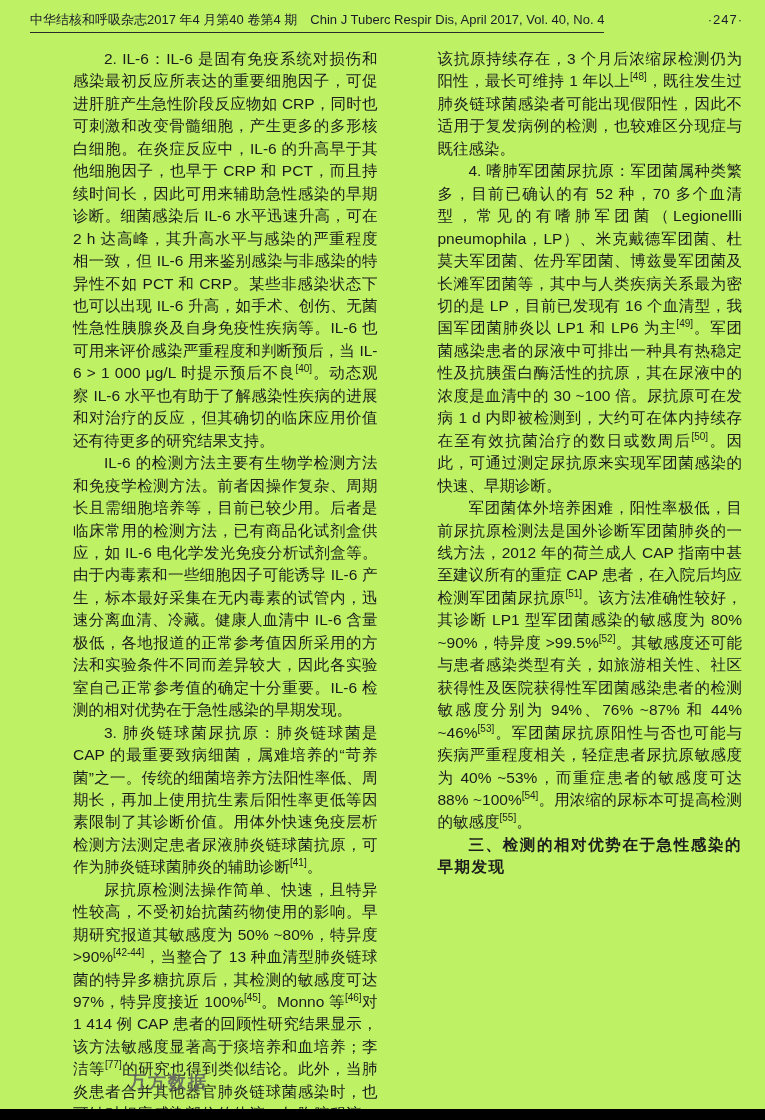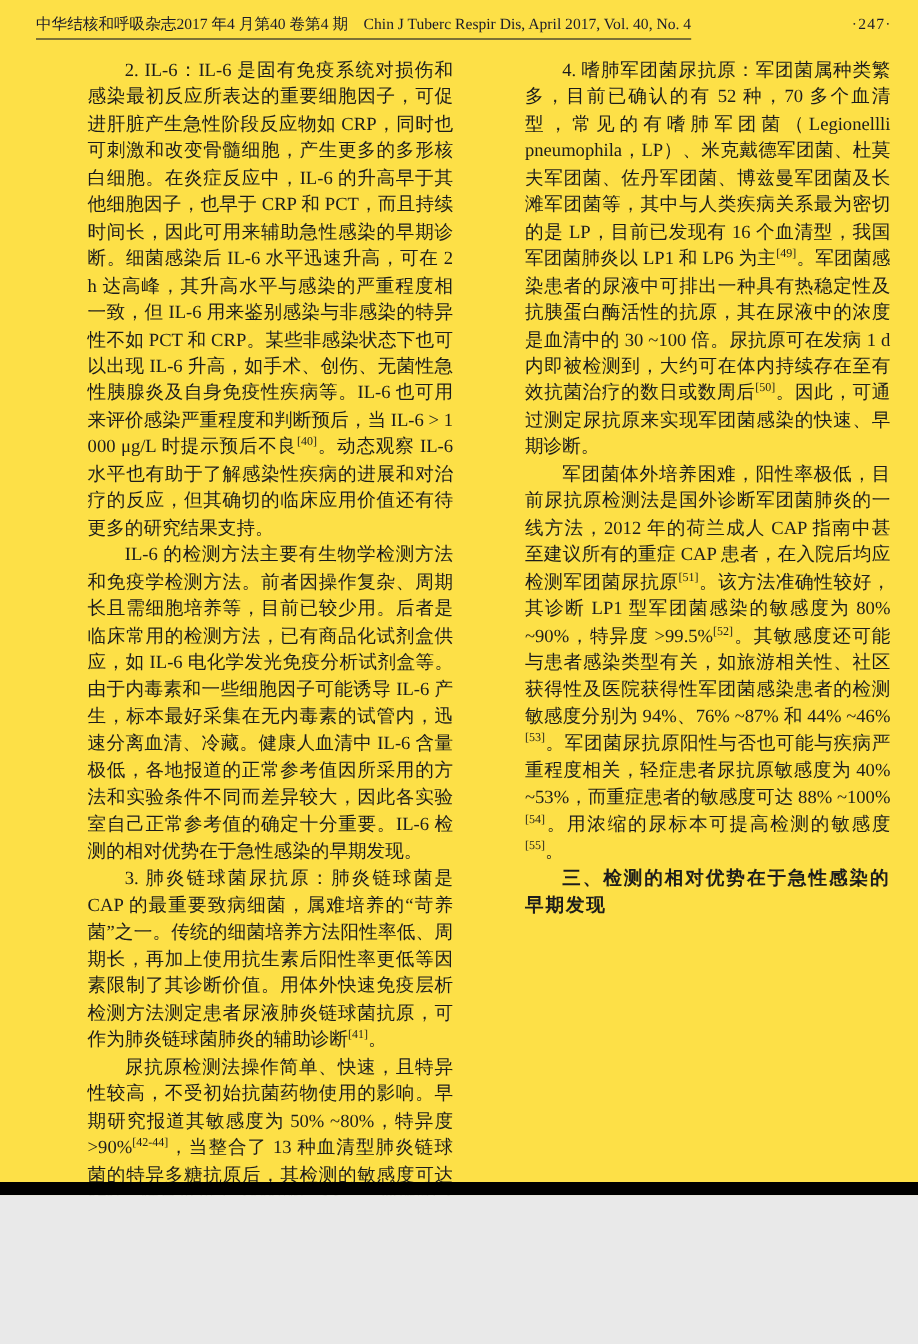--- a/index.html
+++ b/index.html
@@ -3,24 +3,24 @@
 <meta charset="utf-8">
 <style>
   html, body {
     margin: 0;
     padding: 0;
     background: #e9e9e9;
   }
   .page {
     position: relative;
     width: 765px;
-    height: 996px;
-    background: #fde047;
+    height: 1120px;
+    background: #bef264;
     overflow: hidden;
-    font-family: Liberation Serif, serif;
+    font-family: Liberation Sans, sans-serif;
     color: #1c1c1c;
     box-sizing: border-box;
   }
   .header {
     display: flex;
     justify-content: space-between;
     align-items: baseline;
     padding: 11px 22px 0 30px;
     font-size: 13px;
     color: #1b1b2a;
@@ -90,20 +90,21 @@
   </div>
 
   <div class="body-columns">
     <div class="col">
         <p class="indent">2. IL-6：IL-6 是固有免疫系统对损伤和感染最初反应所表达的重要细胞因子，可促进肝脏产生急性阶段反应物如 CRP，同时也可刺激和改变骨髓细胞，产生更多的多形核白细胞。在炎症反应中，IL-6 的升高早于其他细胞因子，也早于 CRP 和 PCT，而且持续时间长，因此可用来辅助急性感染的早期诊断。细菌感染后 IL-6 水平迅速升高，可在 2 h 达高峰，其升高水平与感染的严重程度相一致，但 IL-6 用来鉴别感染与非感染的特异性不如 PCT 和 CRP。某些非感染状态下也可以出现 IL-6 升高，如手术、创伤、无菌性急性胰腺炎及自身免疫性疾病等。IL-6 也可用来评价感染严重程度和判断预后，当 IL-6 &gt; 1 000 μg/L 时提示预后不良<sup>[40]</sup>。动态观察 IL-6 水平也有助于了解感染性疾病的进展和对治疗的反应，但其确切的临床应用价值还有待更多的研究结果支持。</p>
         <p class="indent">IL-6 的检测方法主要有生物学检测方法和免疫学检测方法。前者因操作复杂、周期长且需细胞培养等，目前已较少用。后者是临床常用的检测方法，已有商品化试剂盒供应，如 IL-6 电化学发光免疫分析试剂盒等。由于内毒素和一些细胞因子可能诱导 IL-6 产生，标本最好采集在无内毒素的试管内，迅速分离血清、冷藏。健康人血清中 IL-6 含量极低，各地报道的正常参考值因所采用的方法和实验条件不同而差异较大，因此各实验室自己正常参考值的确定十分重要。IL-6 检测的相对优势在于急性感染的早期发现。</p>
         <p class="indent">3. 肺炎链球菌尿抗原：肺炎链球菌是 CAP 的最重要致病细菌，属难培养的“苛养菌”之一。传统的细菌培养方法阳性率低、周期长，再加上使用抗生素后阳性率更低等因素限制了其诊断价值。用体外快速免疫层析检测方法测定患者尿液肺炎链球菌抗原，可作为肺炎链球菌肺炎的辅助诊断<sup>[41]</sup>。</p>
         <p class="indent">尿抗原检测法操作简单、快速，且特异性较高，不受初始抗菌药物使用的影响。早期研究报道其敏感度为 50% ~80%，特异度 &gt;90%<sup>[42-44]</sup>，当整合了 13 种血清型肺炎链球菌的特异多糖抗原后，其检测的敏感度可达 97%，特异度接近 100%<sup>[45]</sup>。Monno 等<sup>[46]</sup>对 1 414 例 CAP 患者的回顾性研究结果显示，该方法敏感度显著高于痰培养和血培养；李洁等<sup>[77]</sup>的研究也得到类似结论。此外，当肺炎患者合并其他器官肺炎链球菌感染时，也可针对相应感染部位的体液，如胸腔积液、脑脊液等进行抗原检测，以提高检出率。该方法的缺陷是感染肺炎链球菌后</p>
       </div>
     <div class="col">
+        <p class="noindent">该抗原持续存在，3 个月后浓缩尿检测仍为阳性，最长可维持 1 年以上<sup>[48]</sup>，既往发生过肺炎链球菌感染者可能出现假阳性，因此不适用于复发病例的检测，也较难区分现症与既往感染。</p>
         <p class="indent">4. 嗜肺军团菌尿抗原：军团菌属种类繁多，目前已确认的有 52 种，70 多个血清型，常见的有嗜肺军团菌（Legionellli pneumophila，LP）、米克戴德军团菌、杜莫夫军团菌、佐丹军团菌、博兹曼军团菌及长滩军团菌等，其中与人类疾病关系最为密切的是 LP，目前已发现有 16 个血清型，我国军团菌肺炎以 LP1 和 LP6 为主<sup>[49]</sup>。军团菌感染患者的尿液中可排出一种具有热稳定性及抗胰蛋白酶活性的抗原，其在尿液中的浓度是血清中的 30 ~100 倍。尿抗原可在发病 1 d 内即被检测到，大约可在体内持续存在至有效抗菌治疗的数日或数周后<sup>[50]</sup>。因此，可通过测定尿抗原来实现军团菌感染的快速、早期诊断。</p>
         <p class="indent">军团菌体外培养困难，阳性率极低，目前尿抗原检测法是国外诊断军团菌肺炎的一线方法，2012 年的荷兰成人 CAP 指南中甚至建议所有的重症 CAP 患者，在入院后均应检测军团菌尿抗原<sup>[51]</sup>。该方法准确性较好，其诊断 LP1 型军团菌感染的敏感度为 80% ~90%，特异度 &gt;99.5%<sup>[52]</sup>。其敏感度还可能与患者感染类型有关，如旅游相关性、社区获得性及医院获得性军团菌感染患者的检测敏感度分别为 94%、76% ~87% 和 44% ~46%<sup>[53]</sup>。军团菌尿抗原阳性与否也可能与疾病严重程度相关，轻症患者尿抗原敏感度为 40% ~53%，而重症患者的敏感度可达 88% ~100%<sup>[54]</sup>。用浓缩的尿标本可提高检测的敏感度<sup>[55]</sup>。</p>
         <p class="indent heading">三、检测的相对优势在于急性感染的早期发现</p>
       </div>
   </div>
 
   <div class="watermark">万方数据</div>
 
   <div class="bottom-bar"></div>
 </div>

